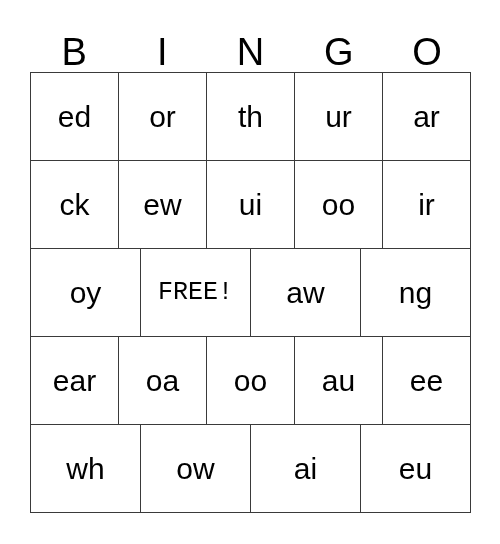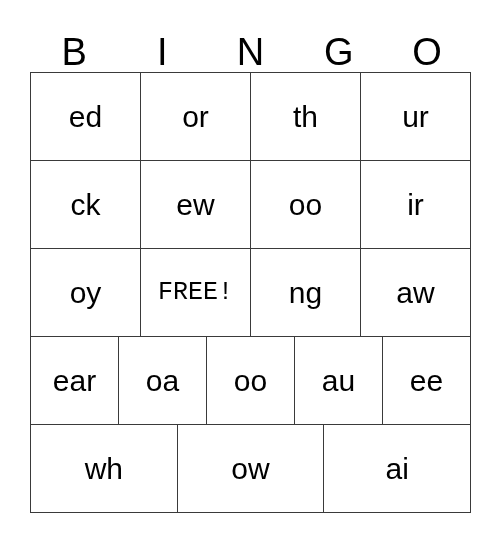--- a/index.html
+++ b/index.html
@@ -91,49 +91,55 @@
         </div>
       <div class="cell">
           <span class="cell-text">or</span>
         </div>
       <div class="cell">
           <span class="cell-text">th</span>
         </div>
       <div class="cell">
           <span class="cell-text">ur</span>
         </div>
+      <div class="cell">
+          <span class="cell-text">ar</span>
+        </div>
     </div>
 
     <div class="grid-row">
       <div class="cell">
           <span class="cell-text">ck</span>
         </div>
       <div class="cell">
           <span class="cell-text">ew</span>
+        </div>
+      <div class="cell">
+          <span class="cell-text">ui</span>
         </div>
       <div class="cell">
           <span class="cell-text">oo</span>
         </div>
       <div class="cell">
           <span class="cell-text">ir</span>
         </div>
     </div>
 
     <div class="grid-row">
       <div class="cell">
           <span class="cell-text">oy</span>
         </div>
       <div class="cell free">
           <span class="cell-text">FREE!</span>
         </div>
       <div class="cell">
-          <span class="cell-text">ng</span>
+          <span class="cell-text">aw</span>
         </div>
       <div class="cell">
-          <span class="cell-text">aw</span>
+          <span class="cell-text">ng</span>
         </div>
     </div>
 
     <div class="grid-row">
       <div class="cell">
           <span class="cell-text">ear</span>
         </div>
       <div class="cell">
           <span class="cell-text">oa</span>
         </div>
@@ -151,16 +157,19 @@
     <div class="grid-row">
       <div class="cell">
           <span class="cell-text">wh</span>
         </div>
       <div class="cell">
           <span class="cell-text">ow</span>
         </div>
       <div class="cell">
           <span class="cell-text">ai</span>
         </div>
+      <div class="cell">
+          <span class="cell-text">eu</span>
+        </div>
     </div>
 
   </div>
 </div>
 
 </body></html>

